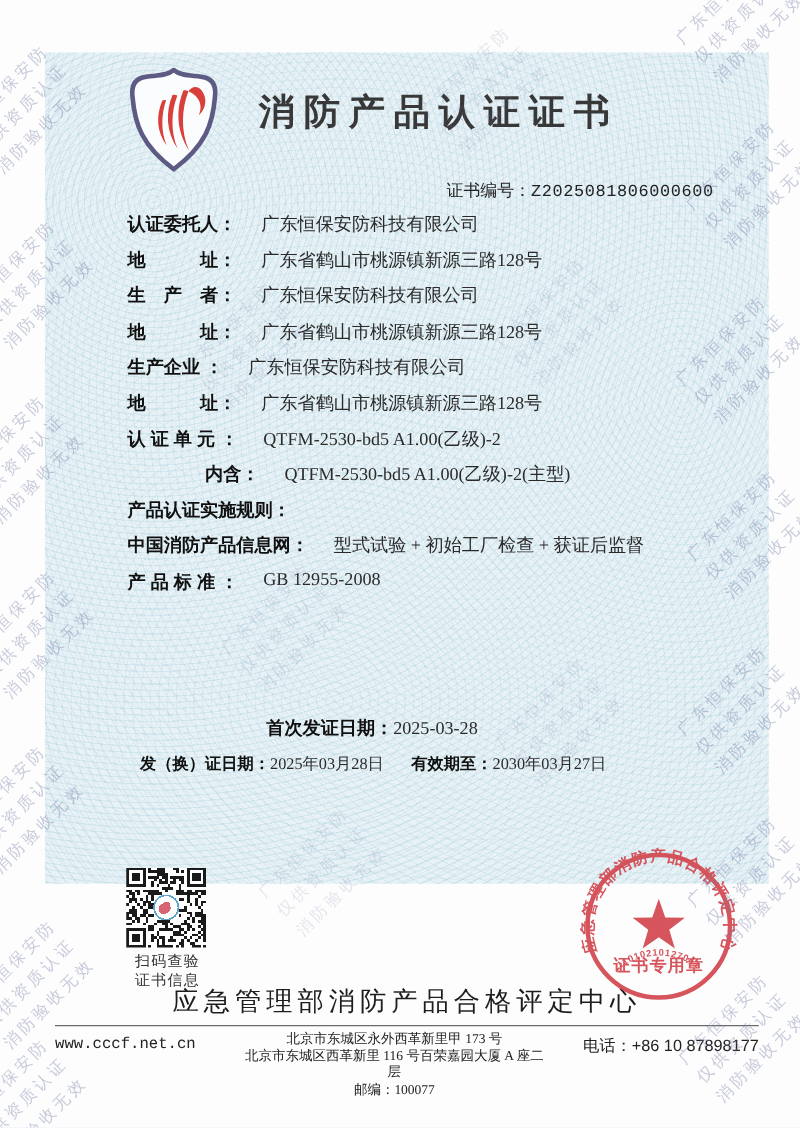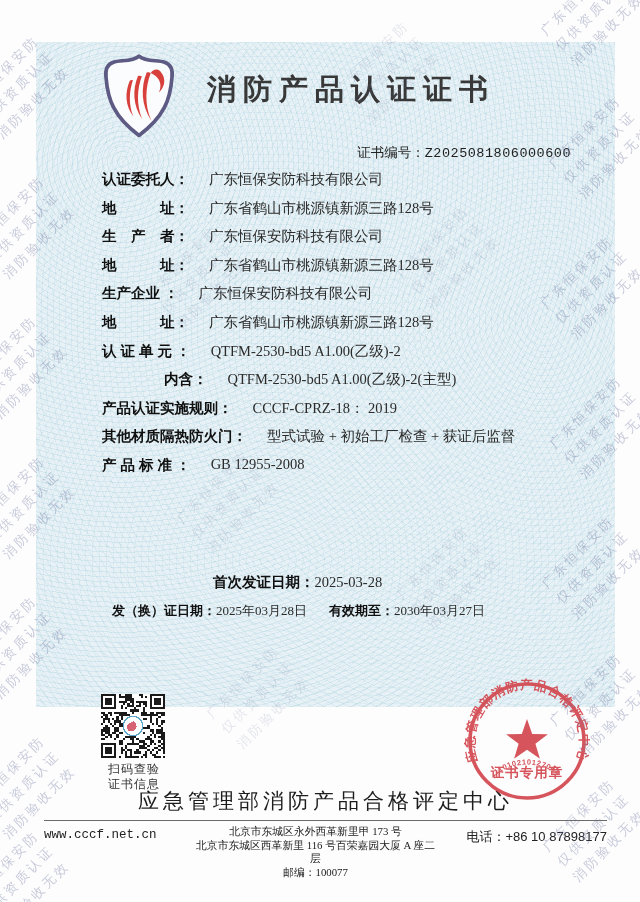--- a/index.html
+++ b/index.html
@@ -127,24 +127,23 @@
       <div class="frow">
         <span class="flabel">认 证 单 元 ：</span>
         <span class="fvalue">QTFM-2530-bd5 A1.00(乙级)-2</span>
       </div>
       <div class="frow indent">
         <span class="flabel">内含：</span>
         <span class="fvalue">QTFM-2530-bd5 A1.00(乙级)-2(主型)</span>
       </div>
       <div class="frow">
         <span class="flabel">产品认证实施规则：</span>
-        <span class="fvalue">CCCF-CPRZ-18： 2019</span>
-      </div>
-      <div class="frow">
-        <span class="flabel">其他材质隔热防火门：</span>
+      </div>
+      <div class="frow">
+        <span class="flabel">中国消防产品信息网：</span>
         <span class="fvalue">型式试验 + 初始工厂检查 + 获证后监督</span>
       </div>
       <div class="frow">
         <span class="flabel">产 品 标 准 ：</span>
         <span class="fvalue">GB 12955-2008</span>
       </div>
     </div>
 
 
   <div class="dates1">

